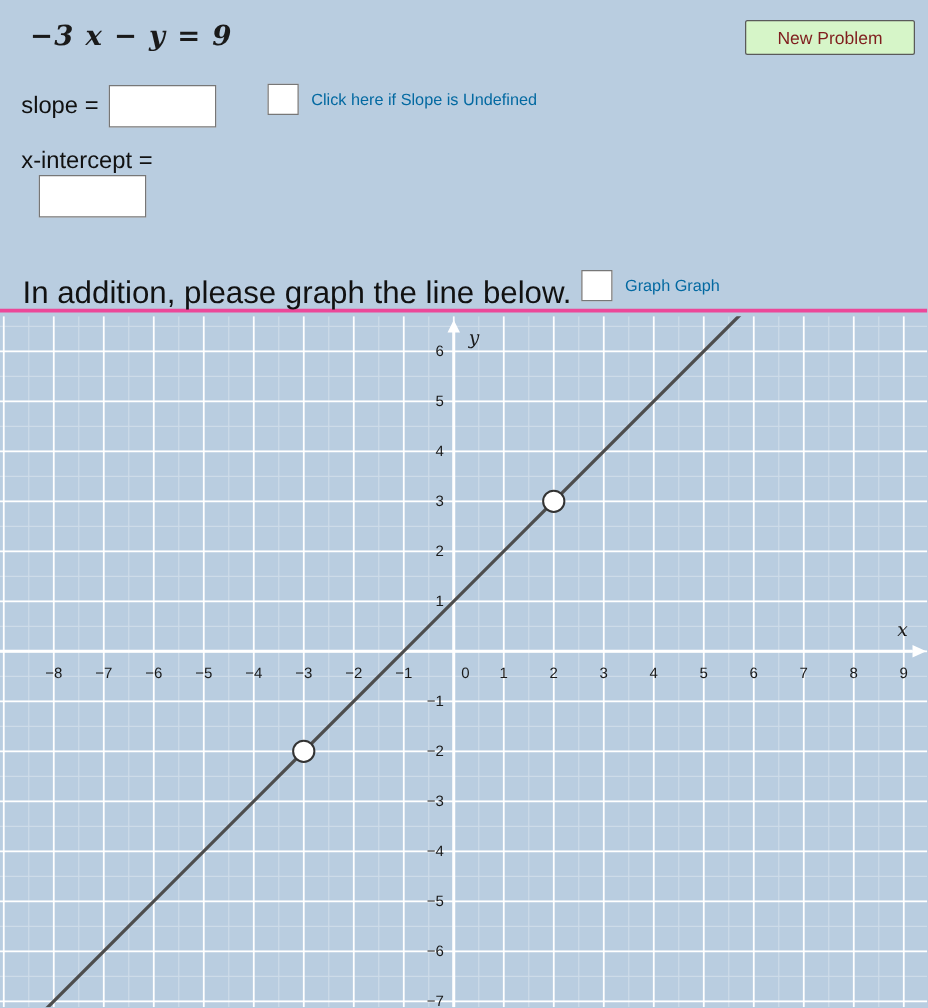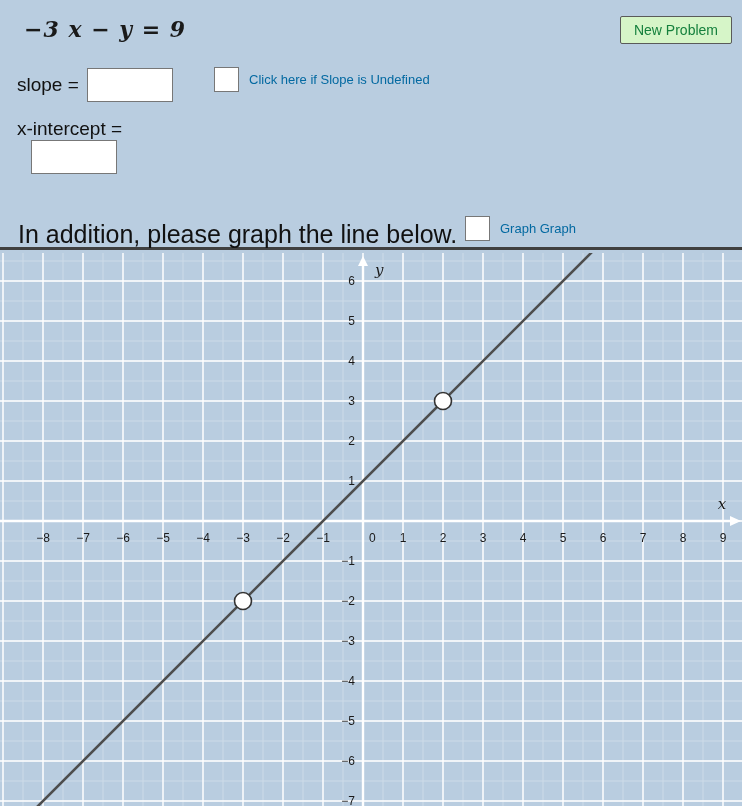--- a/index.html
+++ b/index.html
@@ -16,21 +16,21 @@
     overflow: hidden;
   }
 
   
   #top-panel {
     position: absolute;
     left: 0; top: 0;
     width: 742px;
     height: 250px;
     background: #b9cde0;
-    border-bottom: 3px solid #404040;
+    border-bottom: 3px solid #ec4899;
     box-sizing: border-box;
   }
 
   .equation {
     position: absolute;
     left: 24px;
     top: 16px;
     font-family: "DejaVu Serif", serif;
     font-weight: bold;
     font-style: italic;
@@ -40,22 +40,22 @@
   }
 
   .new-problem-btn {
     position: absolute;
     right: 10px;
     top: 16px;
     background: #d6f5c8;
     border: 1px solid #5a5a5a;
     border-radius: 2px;
     font-size: 14px;
-    color: #15803d;
-    padding: 5px 13px;
+    color: #7f1d1d;
+    padding: 5px 25px;
     cursor: pointer;
     font-family: "Liberation Sans", sans-serif;
   }
 
   .field-row {
     position: absolute;
     display: flex;
     align-items: center;
   }
   .field-label {

